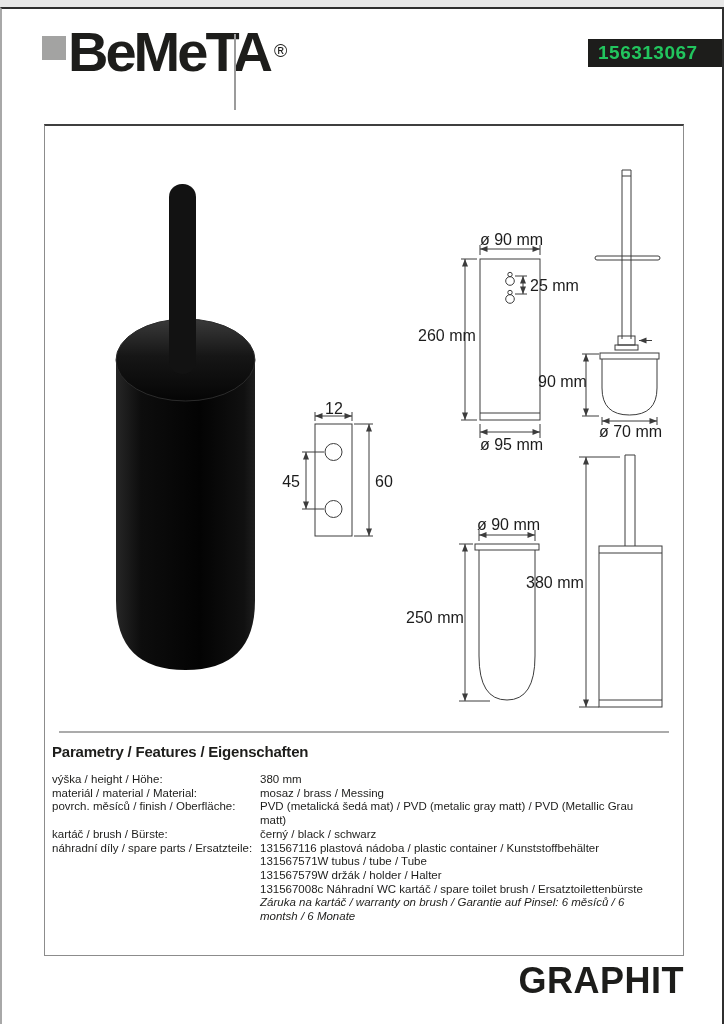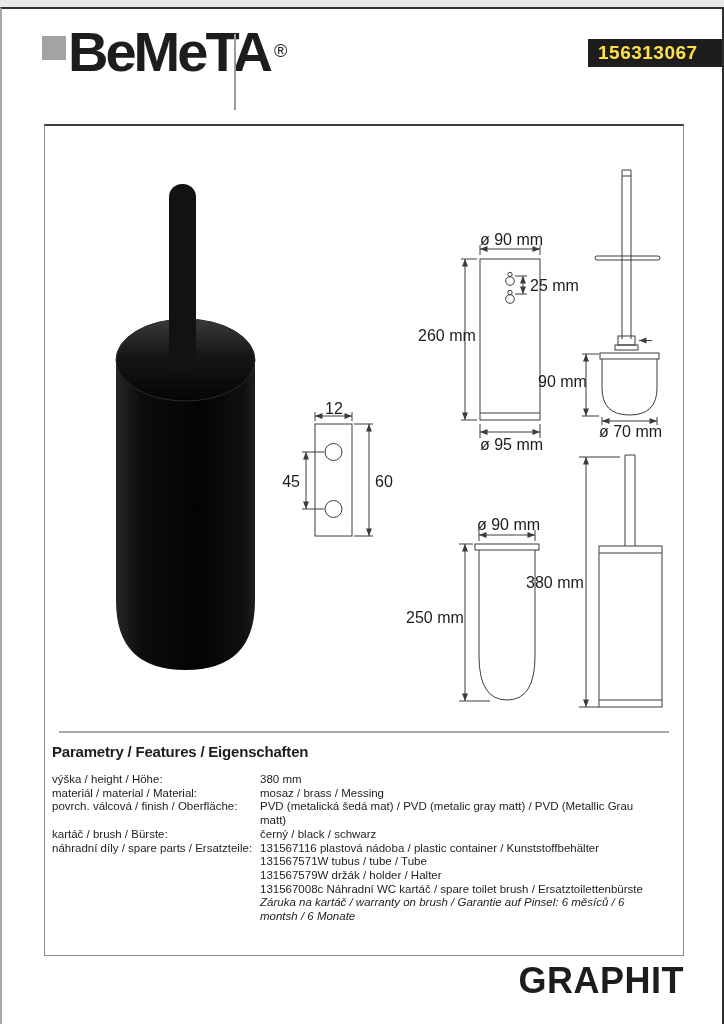--- a/index.html
+++ b/index.html
@@ -13,21 +13,21 @@
   }
   
   .logo-square { position:absolute; left:40px; top:27px; width:24px; height:24px; background:#a3a3a2; }
   .brand { position:absolute; left:66px; top:10px; font-size:56px; font-weight:bold; letter-spacing:-3px; color:#1d1d1b; }
   .brand sup { font-size:18px; font-weight:normal; letter-spacing:0; position:relative; top:6px; left:4px; }
   .header-divider { position:absolute; left:232px; top:25px; width:2px; height:76px; background:#9b9b9b; }
   .titles { position:absolute; left:246px; top:21px; }
   .titles div { font-size:18px; font-weight:bold; letter-spacing:-0.4px; line-height:28px; white-space:nowrap; }
   .code-badge {
     position:absolute; left:586px; right:0; top:30px; height:28px; background:#1d1d1b;
-    color:#fde047; font-size:19px; font-weight:bold; line-height:28px; padding-left:10px; letter-spacing:0.5px;
+    color:#22c55e; font-size:19px; font-weight:bold; line-height:28px; padding-left:10px; letter-spacing:0.5px;
   }
   
   .content-box {
     position:absolute; left:42px; top:115px; width:640px; height:832px;
     border:1px solid #8c8c8c; border-top:2px solid #3f3f3f; background:#ffffff;
   }
   
   svg.draw { position:absolute; left:0; top:0; width:724px; height:1024px; }
   .dim { position:absolute; font-size:16px; color:#1c1c1c; white-space:nowrap; }
   .dim.c { text-align:center; }
@@ -185,21 +185,21 @@
     <h2>Parametry / Features / Eigenschaften</h2>
     <div class="prow">
       <span class="pl">výška / height / Höhe:</span>
       <span class="pv">380 mm</span>
     </div>
     <div class="prow">
       <span class="pl">materiál / material / Material:</span>
       <span class="pv">mosaz / brass / Messing</span>
     </div>
     <div class="prow">
-      <span class="pl">povrch. válcová / finish / Oberfläche:</span>
+      <span class="pl">povrch. měsíců / finish / Oberfläche:</span>
       <span class="pv">PVD (metalická šedá mat) / PVD (metalic gray matt) / PVD (Metallic Grau matt)</span>
     </div>
     <div class="prow">
       <span class="pl">kartáč / brush / Bürste:</span>
       <span class="pv">černý / black / schwarz</span>
     </div>
     <div class="prow">
       <span class="pl">náhradní díly / spare parts / Ersatzteile:</span>
       <span class="pv">
         <span>131567116 plastová nádoba / plastic container / Kunststoffbehälter</span>

